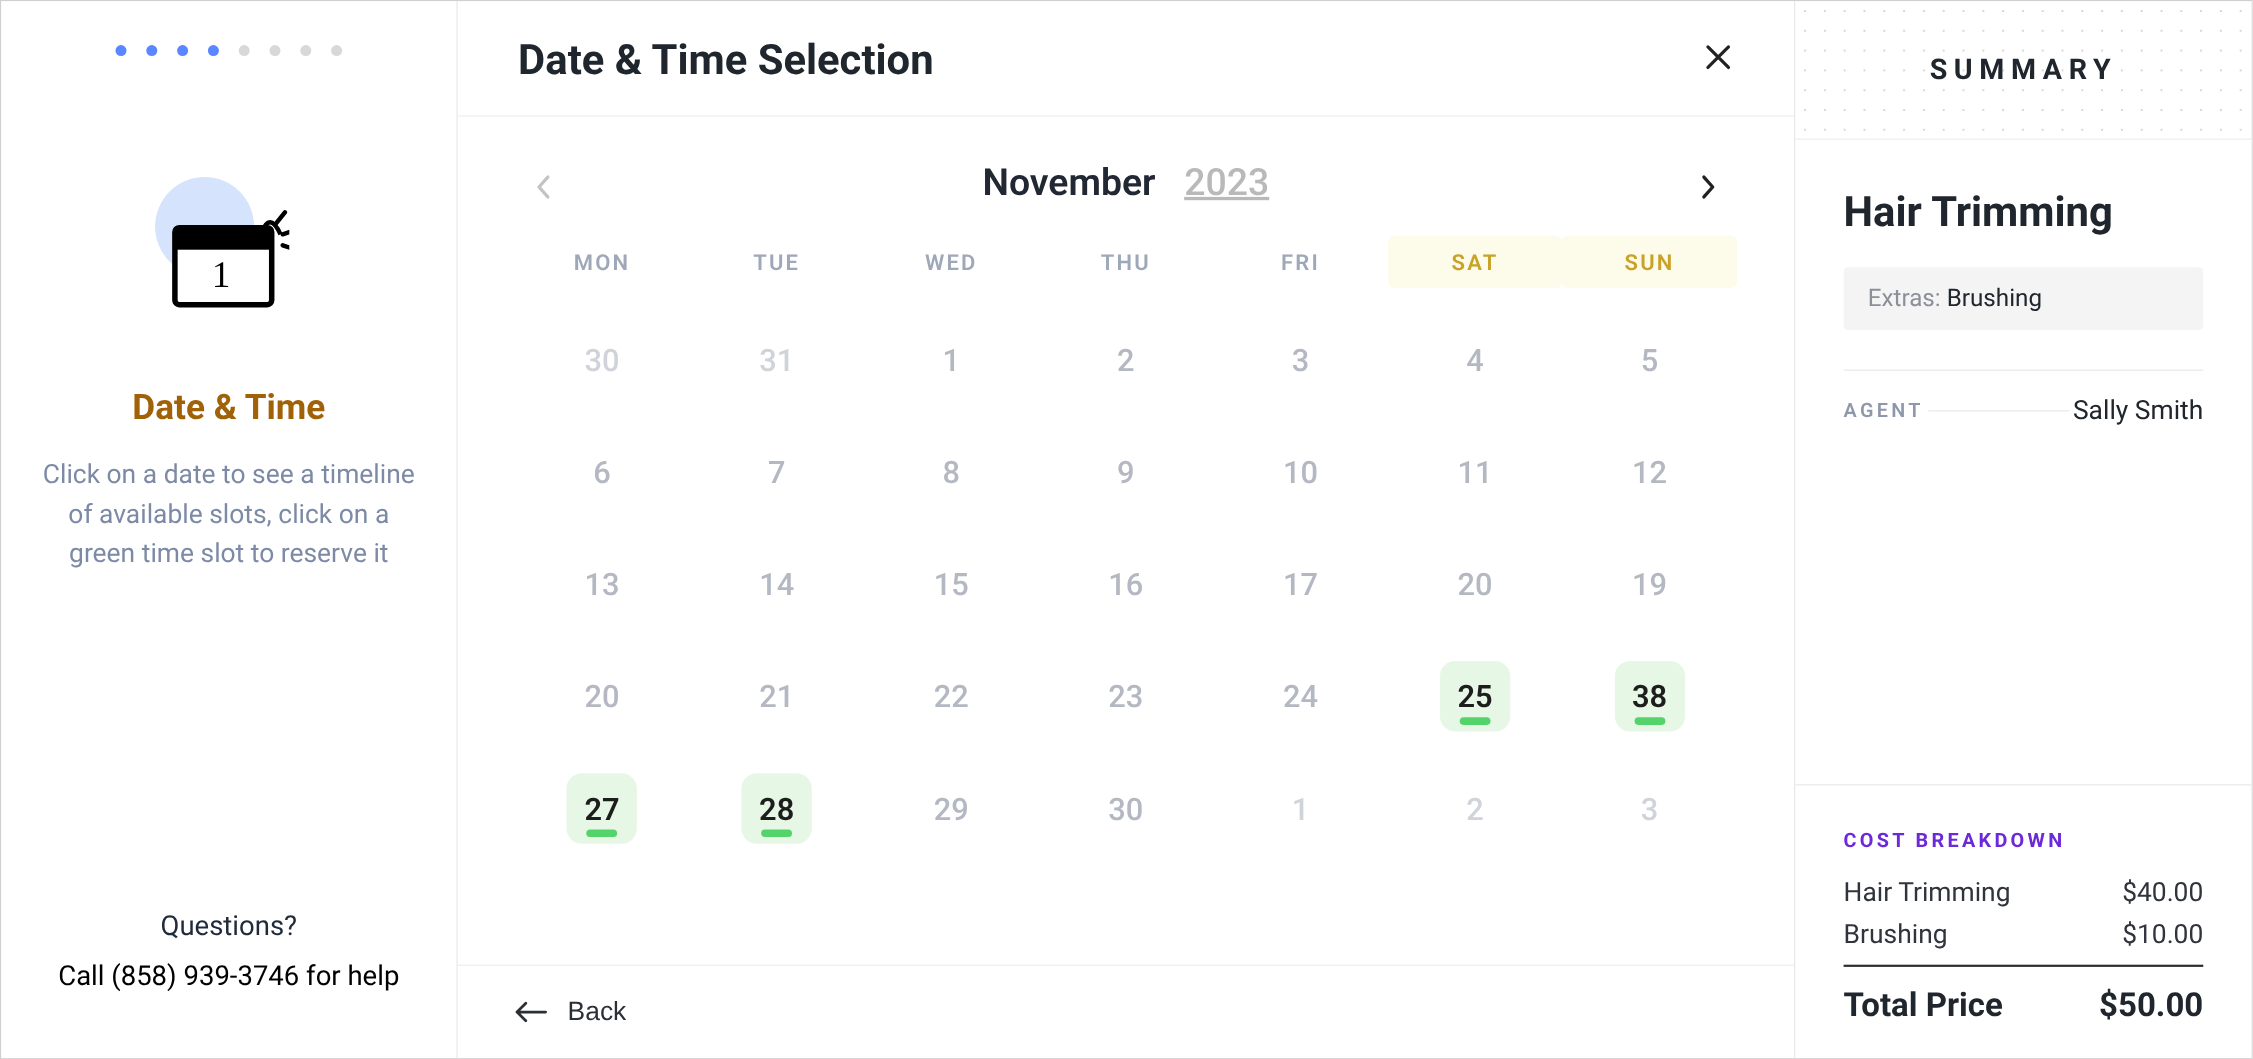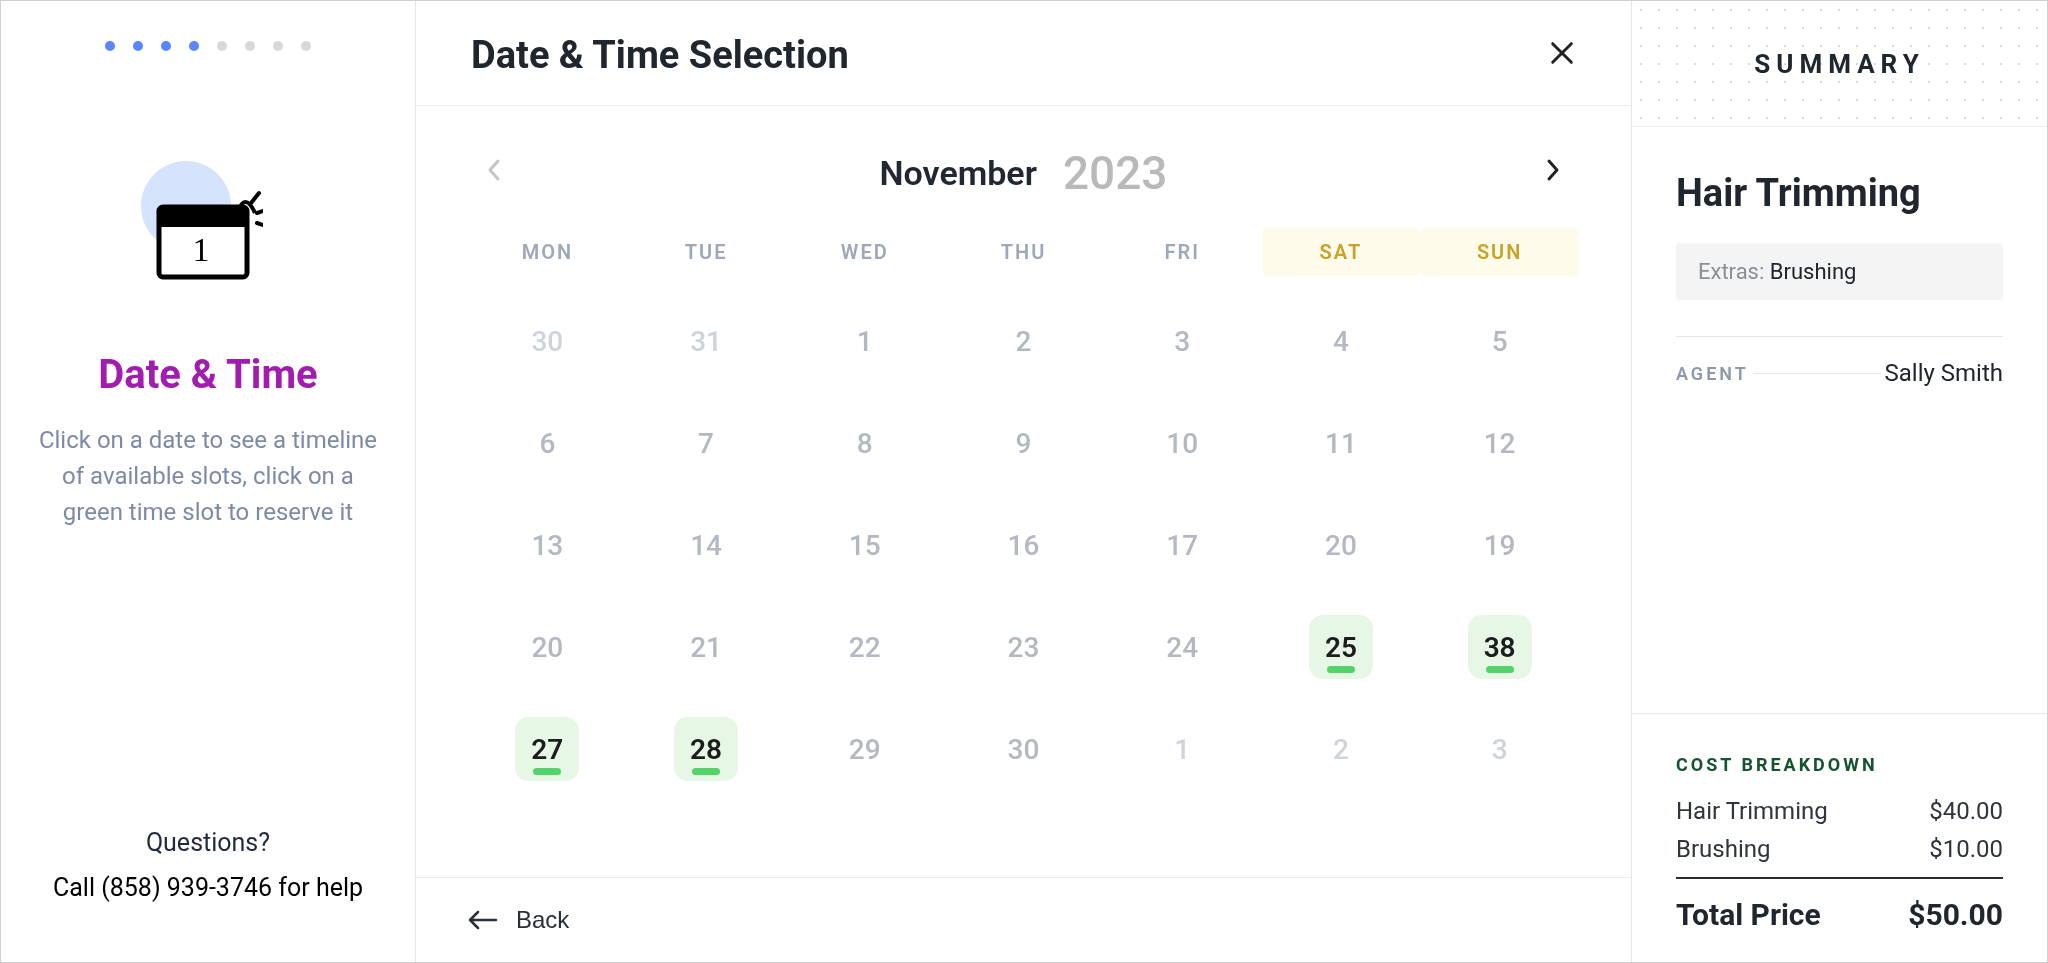--- a/index.html
+++ b/index.html
@@ -43,23 +43,23 @@
     background:#d6e3fd;
     top:0; left:18px;
   }
   .illus-cal {
     position:absolute;
     top:28px; left:30px;
     width:110px;
   }
   .left-title {
     margin-top:40px;
-    font-size:40px;
+    font-size:32px;
     font-weight:700;
-    color:#a21caf;
+    color:#a16207;
   }
   .left-desc {
     margin-top:24px;
     font-size:24px;
     line-height:1.5;
     text-align:center;
     color:#7d8aa6;
     max-width:340px;
   }
   .left-help {
@@ -103,21 +103,21 @@
   }
   .month-nav {
     display:flex;
     align-items:center;
     justify-content:center;
     gap:26px;
     position:relative;
     margin-bottom:28px;
   }
   .month-label { font-size:34px; font-weight:600; color:#212833; }
-  .year-label  { font-size:46px; font-weight:500; color:#b9b9b9; }
+  .year-label  { font-size:34px; font-weight:500; color:#b9b9b9;text-decoration:underline; }
   .nav-arrow {
     position:absolute;
     top:4px;
     width:40px; height:40px;
     display:flex; align-items:center; justify-content:center;
     color:#222;
     background:none; border:none; cursor:pointer;
   }
   .nav-prev { left:6px; color:#c4c4c4; }
   .nav-next { right:6px; }
@@ -216,21 +216,21 @@
     font-size:18px; letter-spacing:3px; color:#8f97ab; font-weight:600;
   }
   .agent-line{ flex:1; height:1px; background:#e6e6e6; }
   .agent-name{ font-size:24px; }
 
   .right-footer{
     border-top:1px solid #e6e6e6;
     padding:40px 44px 30px;
   }
   .cost-head{
-    font-size:18px; letter-spacing:3px; color:#14532d; font-weight:700; margin-bottom:22px;
+    font-size:18px; letter-spacing:3px; color:#6d28d9; font-weight:700; margin-bottom:22px;
   }
   .cost-row{
     display:flex; justify-content:space-between;
     font-size:24px; color:#30343c; margin-bottom:10px;
   }
   .total-row{
     display:flex; justify-content:space-between;
     font-size:30px; font-weight:700;
     border-top:2px solid #2d2d2d;
     padding-top:18px; margin-top:14px;

